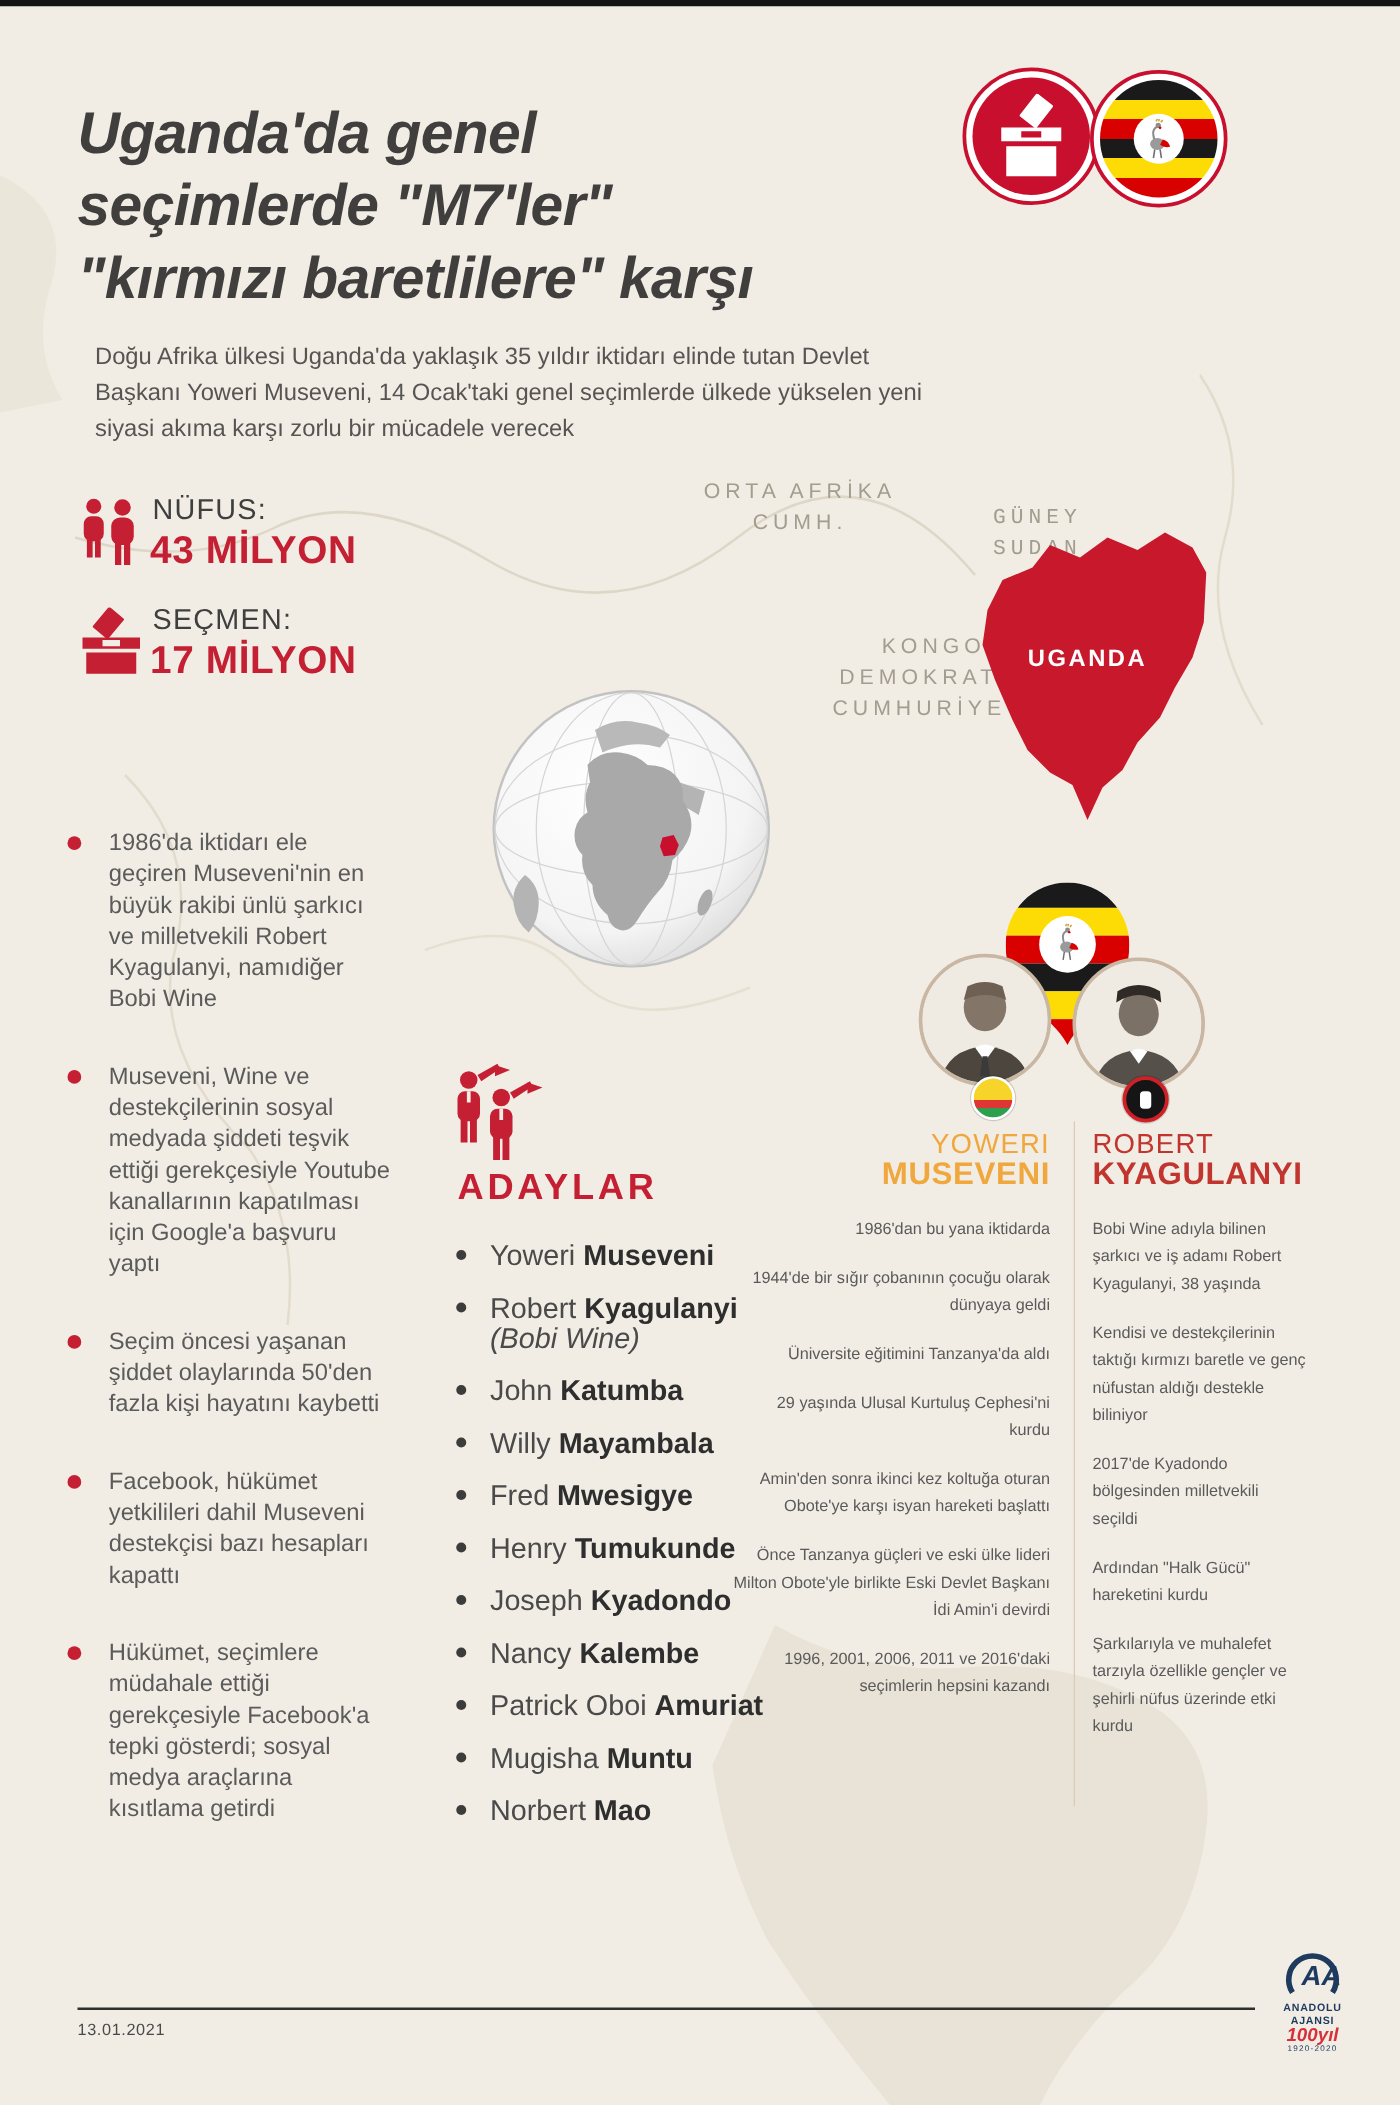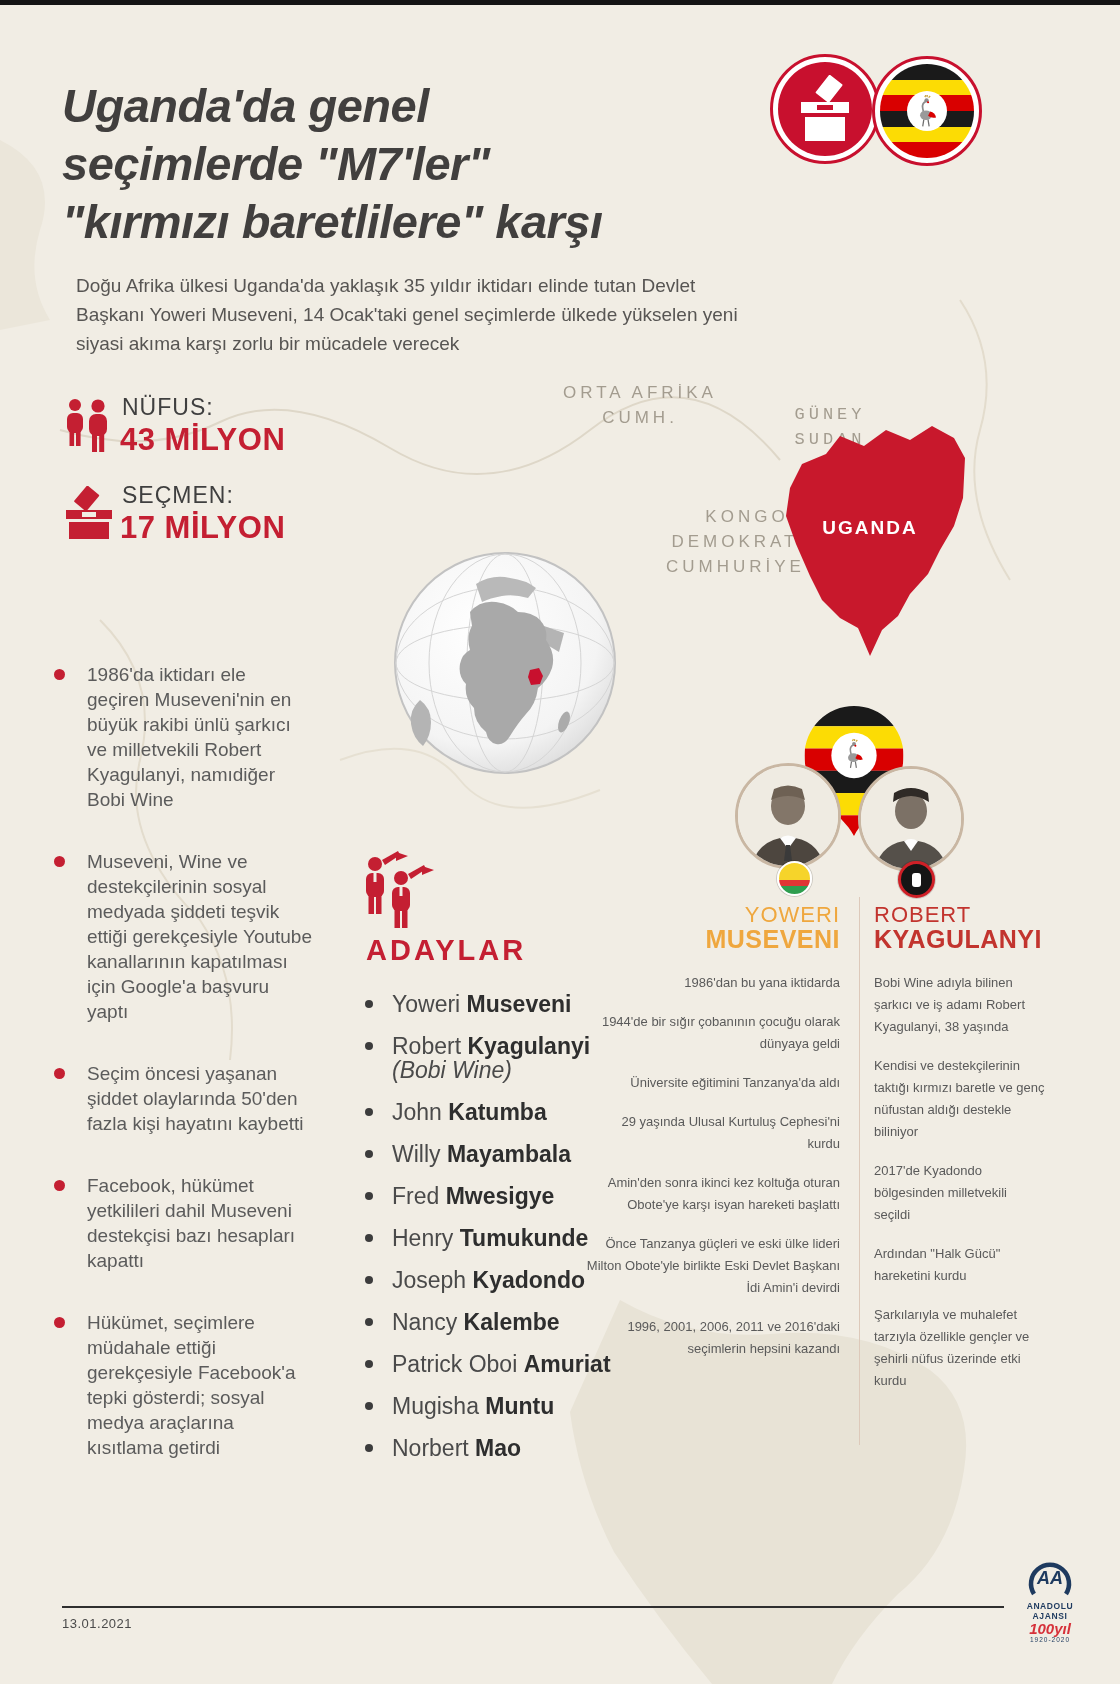--- a/index.html
+++ b/index.html
@@ -61,22 +61,22 @@
   .duelcol{font-size:13px;line-height:22px;color:#5a5a5a;}
   .duelcol p{margin:0 0 17px 0;}
   .col-left{left:586px;top:972px;width:254px;text-align:right;}
   .col-right{left:874px;top:972px;width:172px;text-align:left;}
 
   
   .footline{left:62px;top:1606px;width:942px;height:2px;background:#2f2f2f;}
   .date{left:62px;top:1616px;font-size:13px;color:#4a4a4a;letter-spacing:0.5px;}
   .aa{left:1008px;top:1560px;width:84px;text-align:center;}
   .aa-mark{width:46px;height:40px;margin:0 auto;position:relative;}
-  .aa-initials{position:absolute;left:0;right:0;top:8px;font-size:18px;font-weight:800;color:#1e3a5f;
-        font-style:italic;text-align:center;}
+  .aa-initials{position:absolute;left:0;right:0;top:8px;font-size:22px;font-weight:800;color:#1e3a5f;
+        font-style:italic;text-align:right;}
   .aa-name{font-size:8.5px;font-weight:700;color:#1e3a5f;letter-spacing:0.6px;margin-top:1px;}
   .aa-100{color:#d6313a;font-size:15px;font-weight:700;font-style:italic;line-height:15px;}
   .aa-years{font-size:6.5px;color:#1e3a5f;letter-spacing:1px;}
 </style>
 </head>
 <body>
 
 <div class="page">
 
   <svg class="abs" width="1120" height="1684" viewBox="0 0 1120 1684" style="left:0;top:0;">

